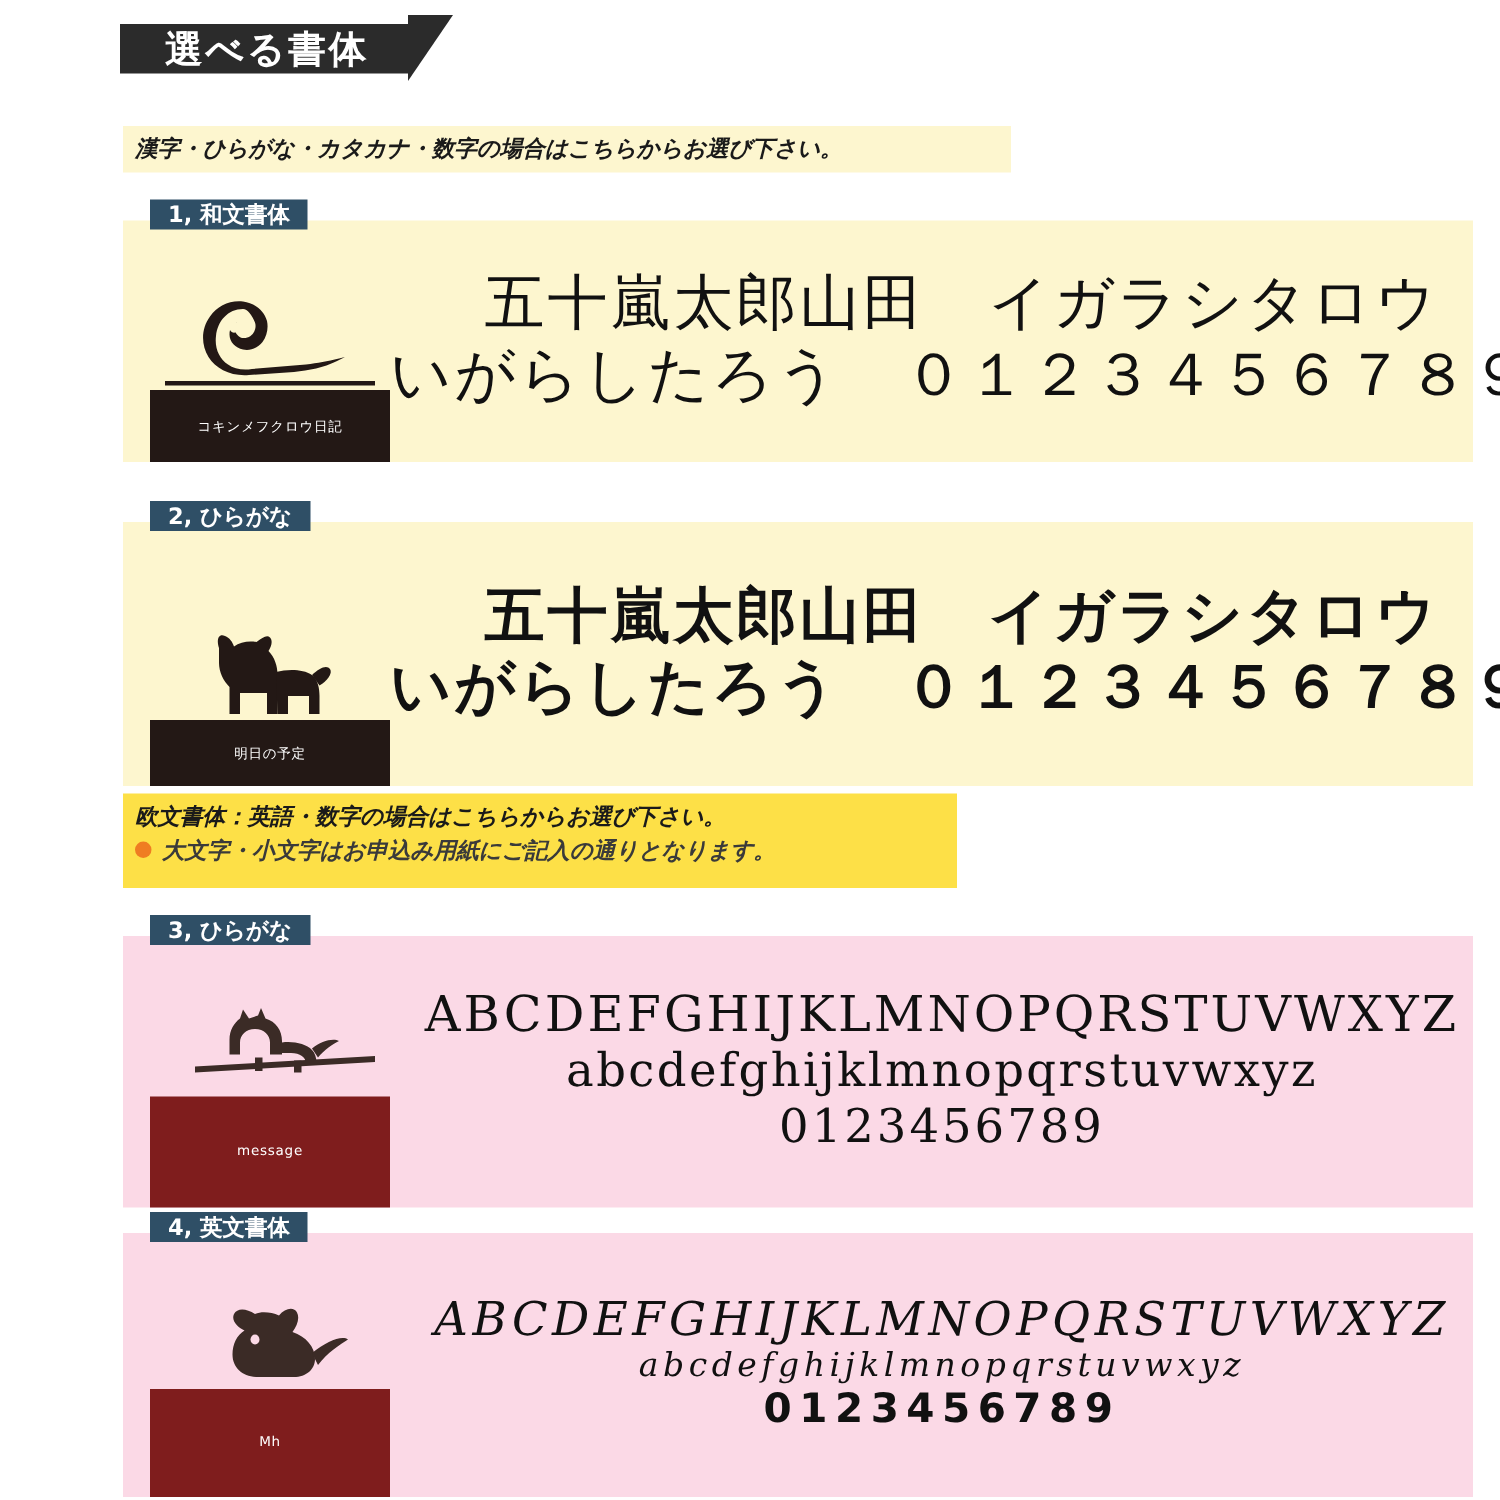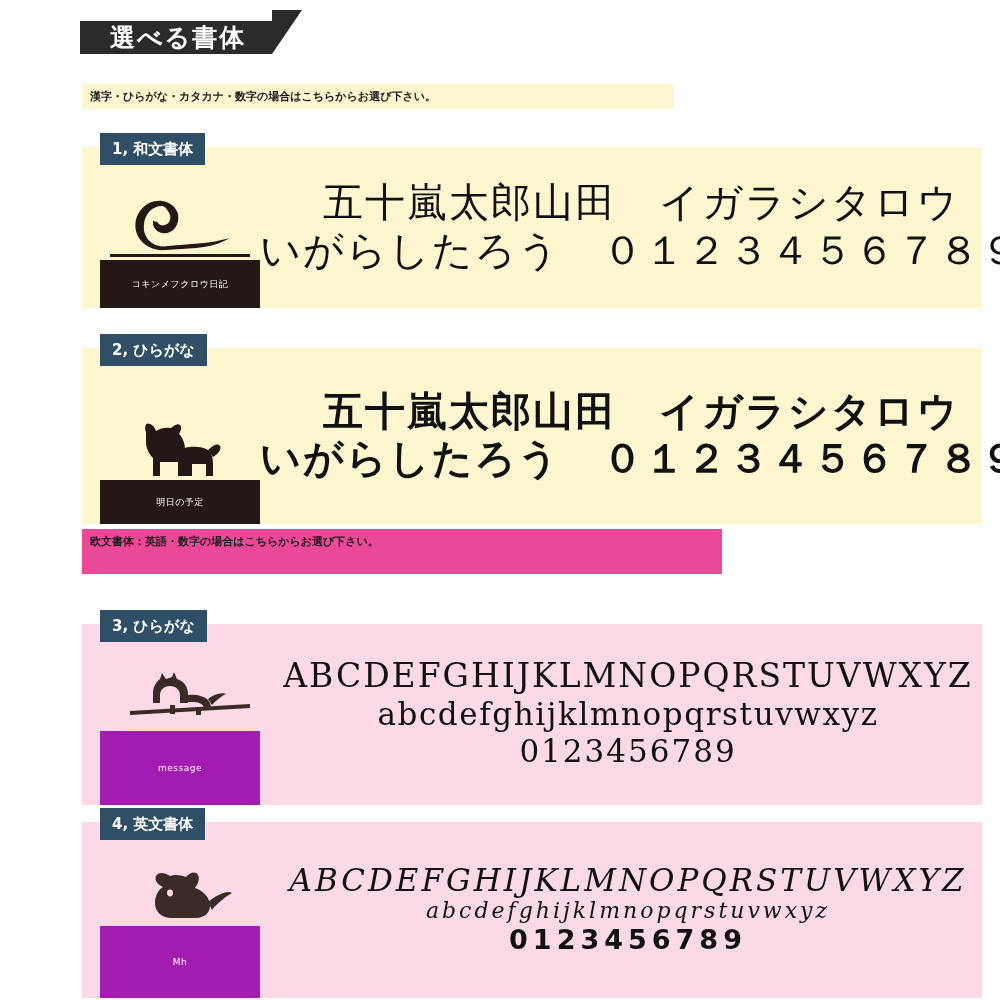--- a/index.html
+++ b/index.html
@@ -16,21 +16,21 @@
     overflow: hidden;
   }
 
   
   .header-banner {
     position: absolute;
     left: 80px;
     top: 10px;
     height: 44px;
     display: flex;
-    align-items: flex-end;
+    align-items: center;
   }
   .header-banner .bar {
     background: #2b2b2b;
     color: #ffffff;
     font-size: 25px;
     font-weight: bold;
     letter-spacing: 2px;
     display: flex;
     align-items: center;
     padding: 0 26px 0 30px;
@@ -40,40 +40,41 @@
     width: 0;
     height: 0;
     border-top: 44px solid #2b2b2b;
     border-right: 30px solid transparent;
   }
 
   
   .note-bar {
     position: absolute;
     font-family: "DejaVu Sans", sans-serif;
-    font-size: 11px;
+    font-size: 15px;
     font-weight: bold;
     line-height: 1.55;
     padding: 4px 10px 4px 8px;
     box-sizing: border-box;
+    font-style: italic;
   }
   .note-jp {
     left: 82px;
     top: 84px;
     background: #fdf6cf;
     color: #1a1a1a;
     width: 592px;
   }
   .note-en {
     left: 82px;
     top: 529px;
-    background: #ec4899;
+    background: #fde047;
     color: #1a1a1a;
-    width: 640px;
-    padding-bottom: 24px;
+    width: 556px;
+    padding-bottom: 12px;
   }
   .note-en .line2 {
     display: block;
     color: #3a3a3a;
     font-weight: bold;
   }
   .dot-orange {
     display: inline-block;
     width: 11px;
     height: 11px;
@@ -87,21 +88,21 @@
   .sample {
     position: absolute;
     left: 82px;
     width: 900px;
     box-sizing: border-box;
   }
   .sample .tab {
     position: absolute;
     left: 18px;
     top: 0;
-    height: 32px;
+    height: 20px;
     background: #2f4f66;
     color: #ffffff;
     font-family: "DejaVu Sans", sans-serif;
     font-size: 15px;
     font-weight: bold;
     display: flex;
     align-items: center;
     padding: 0 12px;
     z-index: 3;
     white-space: nowrap;
@@ -142,21 +143,21 @@
     font-size: 9px;
     letter-spacing: 0.5px;
     display: flex;
     align-items: center;
     justify-content: center;
   }
   .plate.p1 .base { height: 48px; }
   .plate.p2 .base { height: 44px; }
   .plate.p3 .base { height: 74px; }
   .plate.p4 .base { height: 72px; }
-  .plate.p3 .base, .plate.p4 .base { background: #a21caf; }
+  .plate.p3 .base, .plate.p4 .base { background: #7f1d1d; }
   .plate.p3 .silhouette, .plate.p4 .silhouette { }
 
   .text-col {
     flex: 1;
     display: flex;
     flex-direction: column;
     justify-content: center;
     align-items: center;
     padding: 8px 8px 10px 0;
     box-sizing: border-box;
@@ -287,20 +288,23 @@
     </div>
     <div class="text-col">
       <div class="line">五十嵐太郎山田　イガラシタロウ</div>
       <div class="line">いがらしたろう　０１２３４５６７８９</div>
     </div>
   </div>
 </div>
 
 <div class="note-bar note-en">
   <span>欧文書体：英語・数字の場合はこちらからお選び下さい。</span>
+  <span class="line2">
+    <span class="dot-orange"></span><span>大文字・小文字はお申込み用紙にご記入の通りとなります。</span>
+  </span>
 </div>
 
 <div class="sample en s3" id="sample3">
   <div class="tab">3, ひらがな</div>
   <div class="body">
     <div class="plate-col">
       <div class="plate p3">
         <div class="silhouette">
           <svg width="160" height="66" viewBox="0 0 160 66">
             <path fill="#3b2b26" d="M60 14 L62 8 L66 14 L72 12 L74 7 L77 14 C84 16 88 22 88 29 L88 38 L80 38 L80 30 C80 25 76 21 70 21 C64 21 60 25 60 30 L60 38 L53 38 L53 28 C53 22 56 17 60 14 Z"></path>

